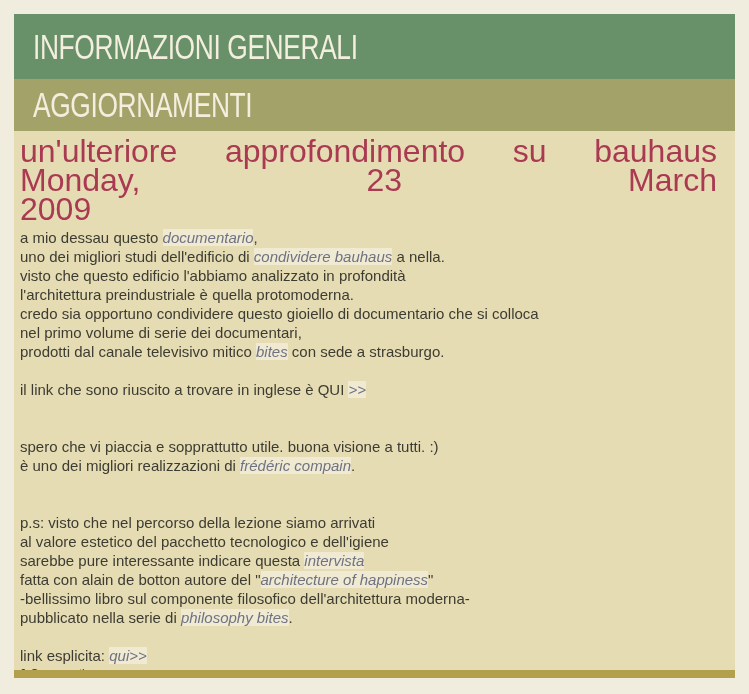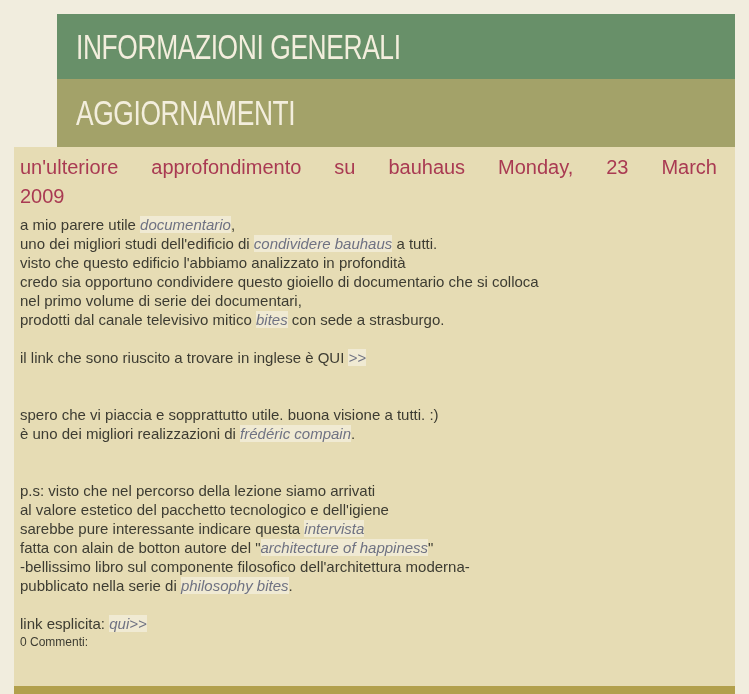--- a/index.html
+++ b/index.html
@@ -22,42 +22,41 @@
     overflow:hidden;
   }
   .frame{
     margin:14px 14px 0 14px;
     width:721px;
   }
   .band{
     display:flex;align-items:center;
     padding-left:19px;
     overflow:hidden;
-    margin-left:43px;
   }
   .band-green{height:65px;background:var(--green);}
-  .band-olive{height:68px;background:var(--olive);text-align:right;}
+  .band-olive{height:52px;background:var(--olive);text-align:right;}
   .band-text{
     color:var(--band-text);
     font-size:33px;
     letter-spacing:-0.5px;
     transform:scale(0.8,1.05);
     transform-origin:left center;
     white-space:nowrap;
   }
   .post{
     background:var(--tan);
     height:539px;
     padding:6px 10px 0 6px;
     box-sizing:border-box;
     overflow:hidden;
   }
   .post-title{
     margin:0 8px 4px 0;
-    font-size:20px;
+    font-size:32px;
     line-height:29px;
     font-weight:normal;
     color:var(--title);
   }
   .post-title .t1{display:block;text-align:justify;text-align-last:justify;}
   .post-title .t2{display:block;}
   .post-body{
     font-size:15px;
     line-height:19px;
     color:var(--text);
@@ -89,23 +88,24 @@
   </div>
   <div class="band band-olive">
     <span class="band-text">AGGIORNAMENTI</span>
   </div>
   <div class="post">
     <h1 class="post-title">
       <span class="t1">un'ulteriore approfondimento su bauhaus Monday, 23 March</span>
       <span class="t2">2009</span>
     </h1>
     <div class="post-body" id="post-body">
-        <div class="line"><span>a mio parere utile </span><a class="link">documentario</a><span>,</span></div>
-        <div class="line"><span>uno dei migliori studi dell'edificio di </span><a class="link">condividere bauhaus</a><span> a tutti.</span></div>
+        <div class="line"><span>a mio dessau questo </span><a class="link">documentario</a><span>,</span></div>
+        <div class="line"><span>uno dei migliori studi dell'edificio di </span><a class="link">condividere bauhaus</a><span> a nella.</span></div>
         <div class="line"><span>visto che questo edificio l'abbiamo analizzato in profondità</span></div>
+        <div class="line"><span>l'architettura preindustriale è quella protomoderna.</span></div>
         <div class="line"><span>credo sia opportuno condividere questo gioiello di documentario che si colloca</span></div>
         <div class="line"><span>nel primo volume di serie dei documentari,</span></div>
         <div class="line"><span>prodotti dal canale televisivo mitico </span><a class="link">bites</a><span> con sede a strasburgo.</span></div>
         <div class="line"></div>
         <div class="line"><span>il link che sono riuscito a trovare in inglese è QUI </span><a class="link">&gt;&gt;</a></div>
         <div class="line"></div>
         <div class="line"></div>
         <div class="line"><span>spero che vi piaccia e sopprattutto utile. buona visione a tutti. :)</span></div>
         <div class="line"><span>è uno dei migliori realizzazioni di </span><a class="link">frédéric compain</a><span>.</span></div>
         <div class="line"></div>

